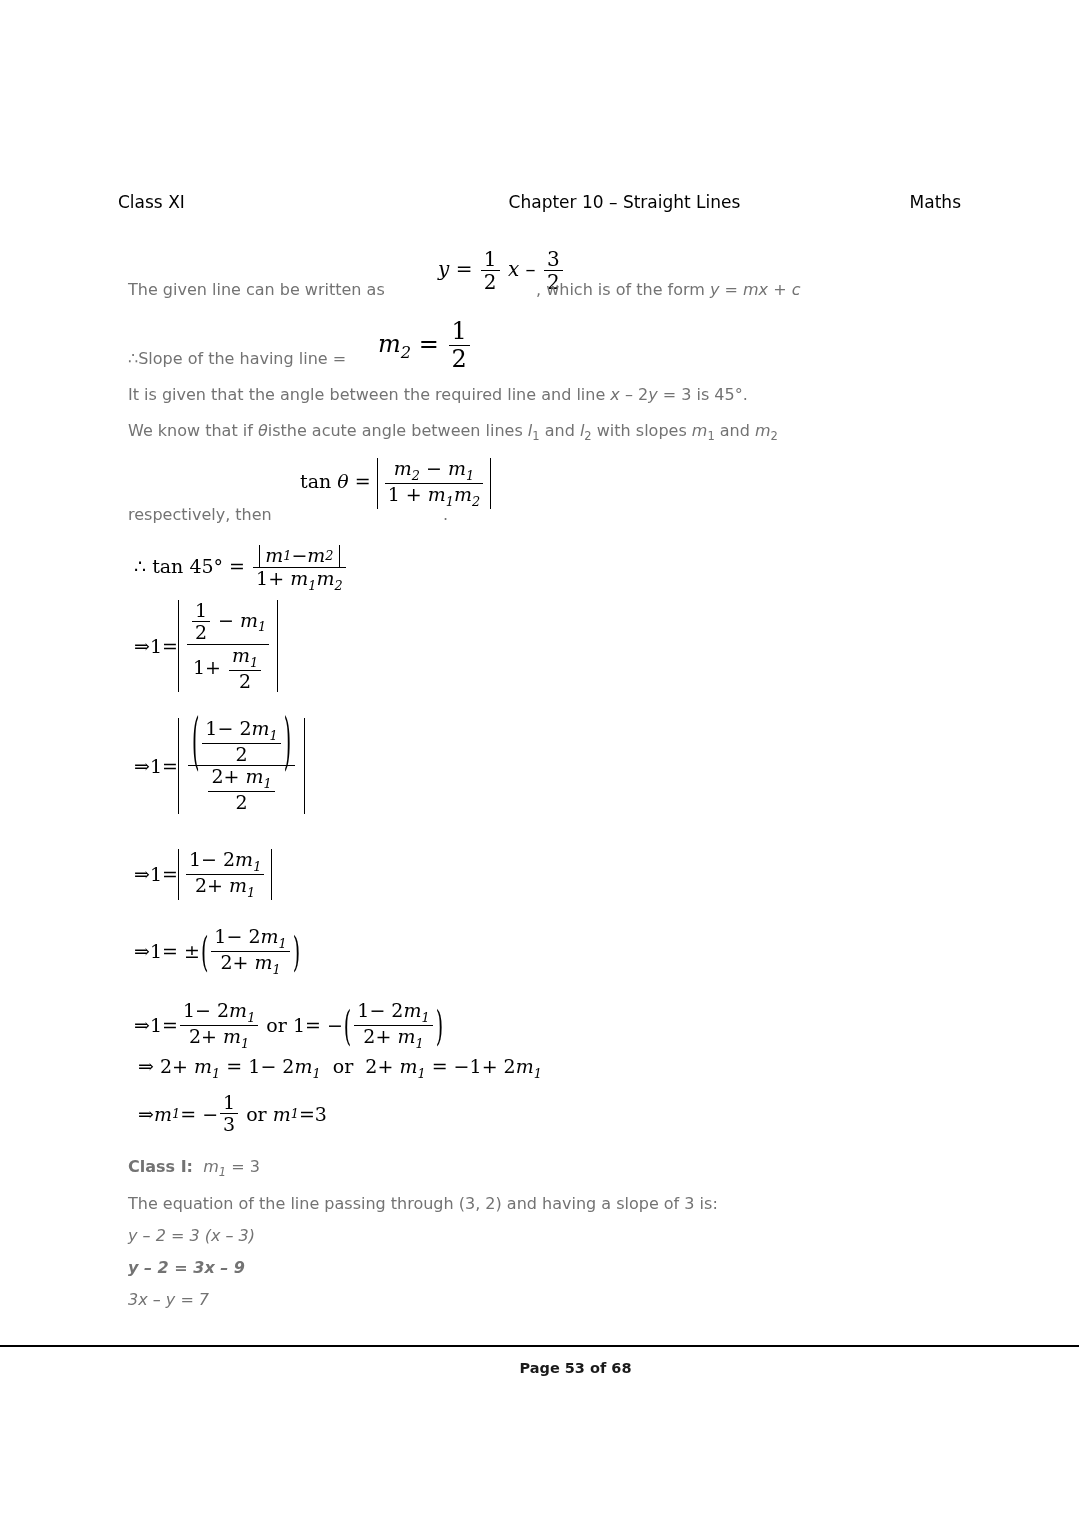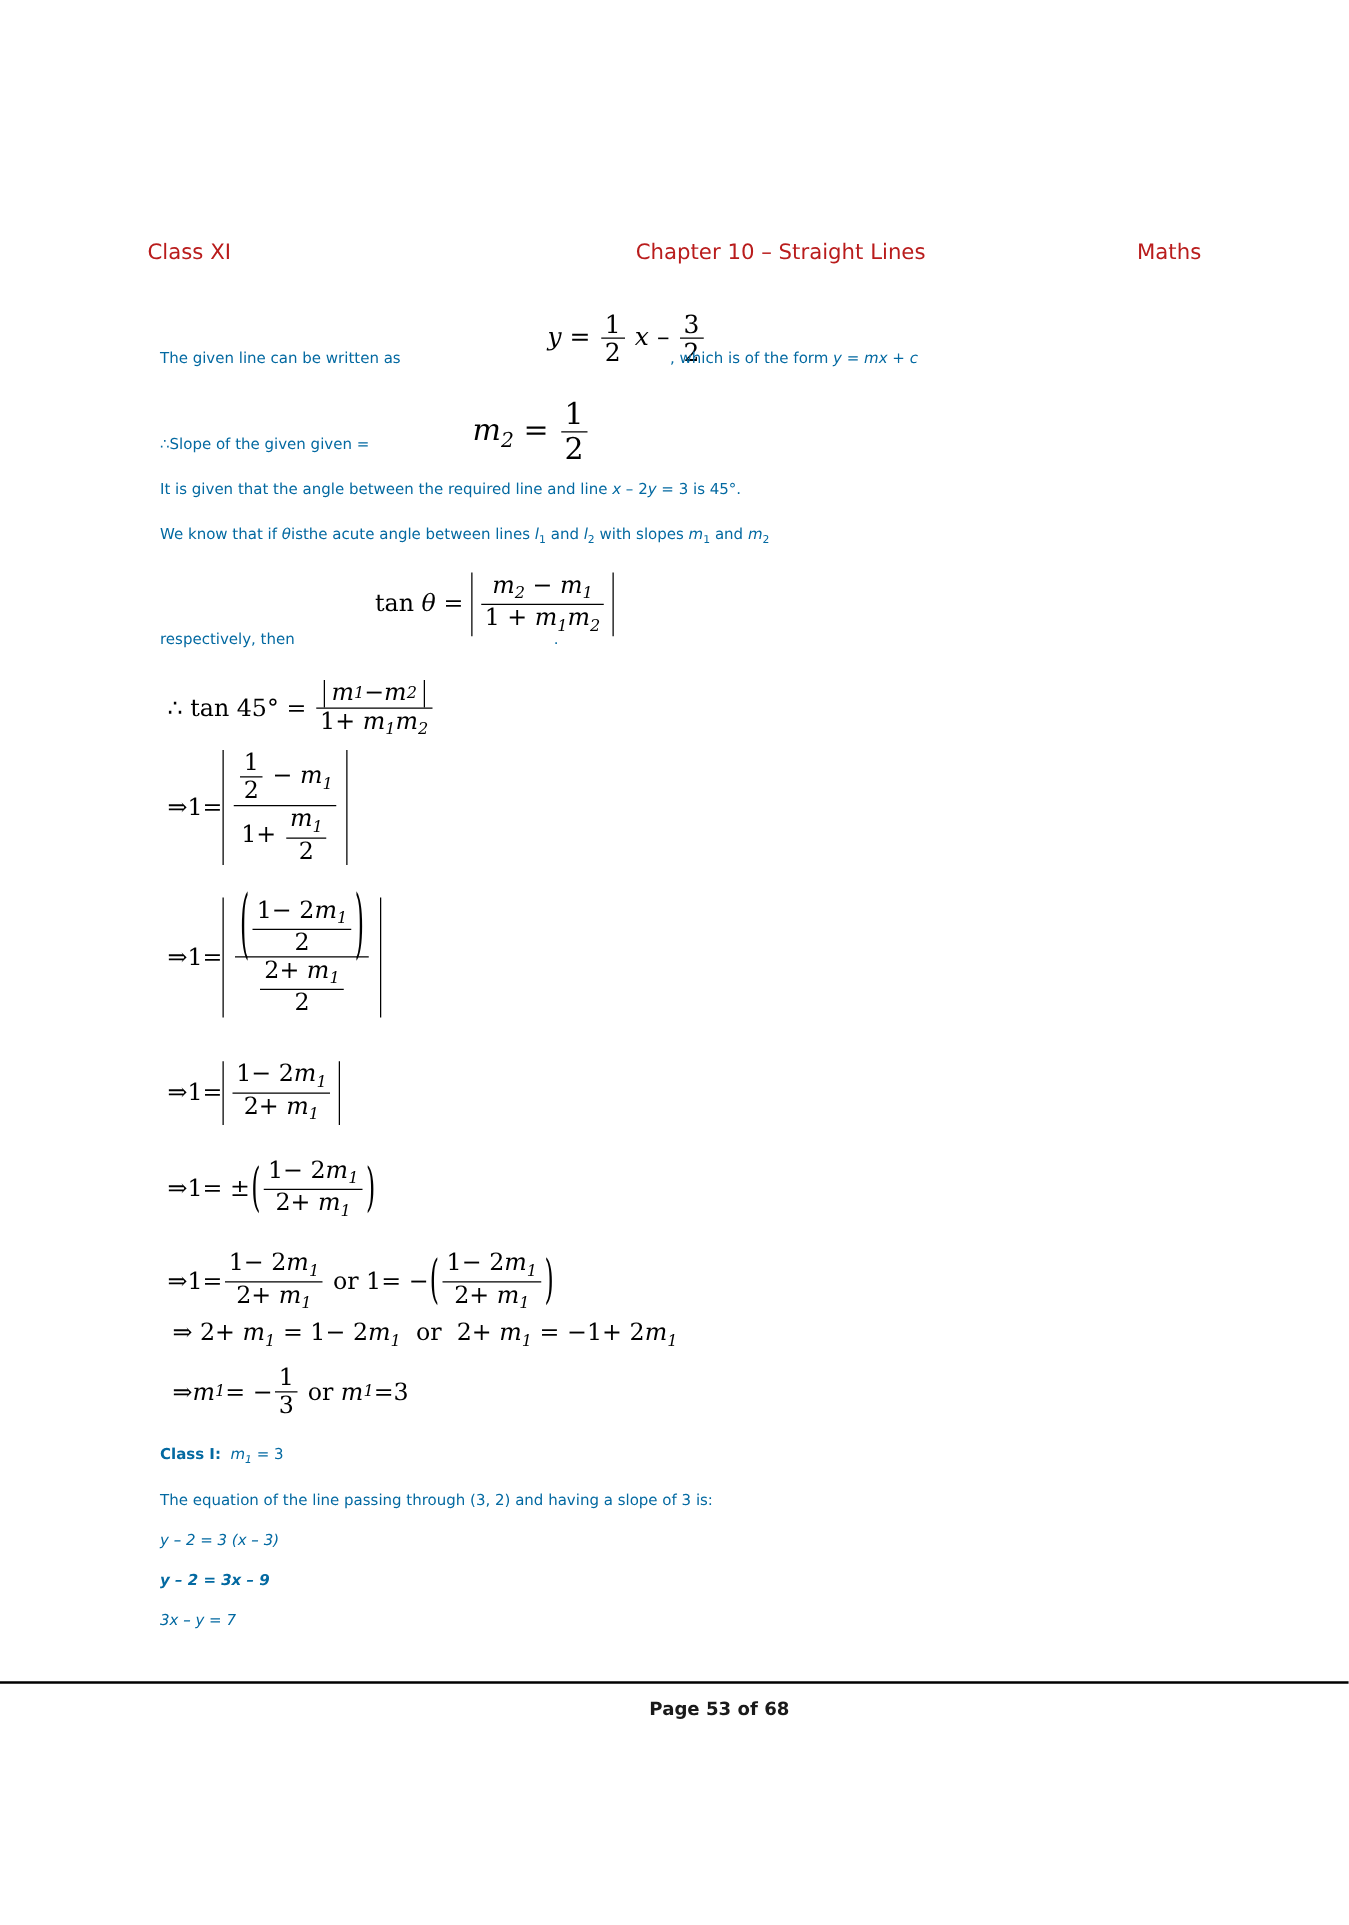--- a/index.html
+++ b/index.html
@@ -23,32 +23,32 @@
   }
   
   .header {
     position: absolute;
     left: 118px;
     top: 192px;
     width: 843px;
     display: flex;
     align-items: baseline;
     font-size: 17px;
-    color: #b91c1c;
+    color: #000000;
   }
   .header .h-left { width: 290px; text-align: left; }
   .header .h-center { flex: 1; text-align: center; }
   .header .h-right { width: 120px; text-align: right; }
 
   
   .body-text {
     position: absolute;
-    font-size: 12px;
+    font-size: 16px;
     line-height: 1.45;
-    color: #0369a1;
+    color: #737373;
     white-space: nowrap;
   }
   .ital { font-style: italic; }
   .sub { font-size: 0.72em; vertical-align: sub; }
   .bold { font-weight: bold; }
 
   
   .math {
     position: absolute;
     font-family: "DejaVu Serif", serif;
@@ -138,21 +138,21 @@
     <span class="mi">y</span> =
     <span class="frac"><span class="num mnum">1</span><span class="den mnum">2</span></span>
     <span class="mi">x</span> –
     <span class="frac"><span class="num mnum">3</span><span class="den mnum">2</span></span>
   </div>
 
   <div class="body-text" style="left:536px; top:278px;">
     , which is of the form <span class="ital">y</span> = <span class="ital">mx</span> + <span class="ital">c</span>
   </div>
 
-  <div class="body-text" style="left:128px; top:347px;">∴Slope of the given given =</div>
+  <div class="body-text" style="left:128px; top:347px;">∴Slope of the having line =</div>
 
   <div class="math" style="left:378px; top:318px; font-size:24px;">
     <span class="mi">m</span><span class="msub">2</span> =
     <span class="frac"><span class="num mnum">1</span><span class="den mnum">2</span></span>
   </div>
 
   <div class="body-text" style="left:128px; top:383px;">
     It is given that the angle between the required line and line <span class="ital">x</span> – 2<span class="ital">y</span> = 3 is 45°.
   </div>
 

